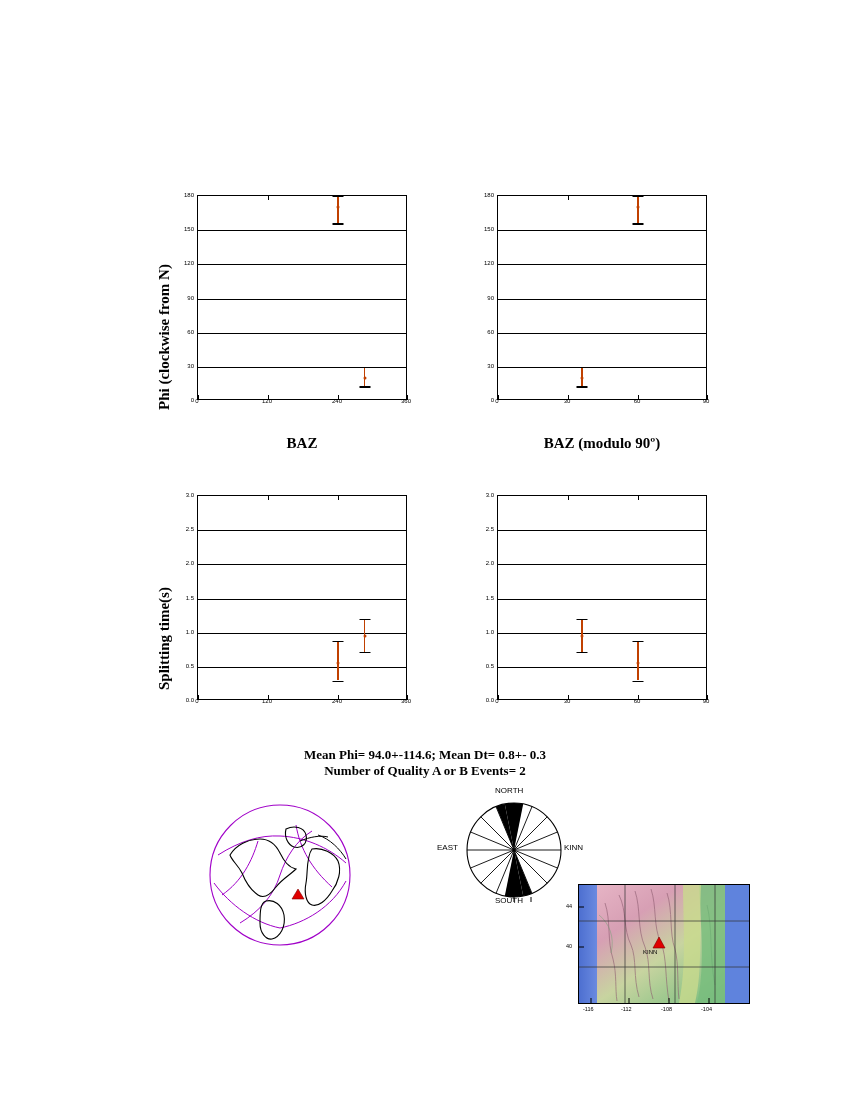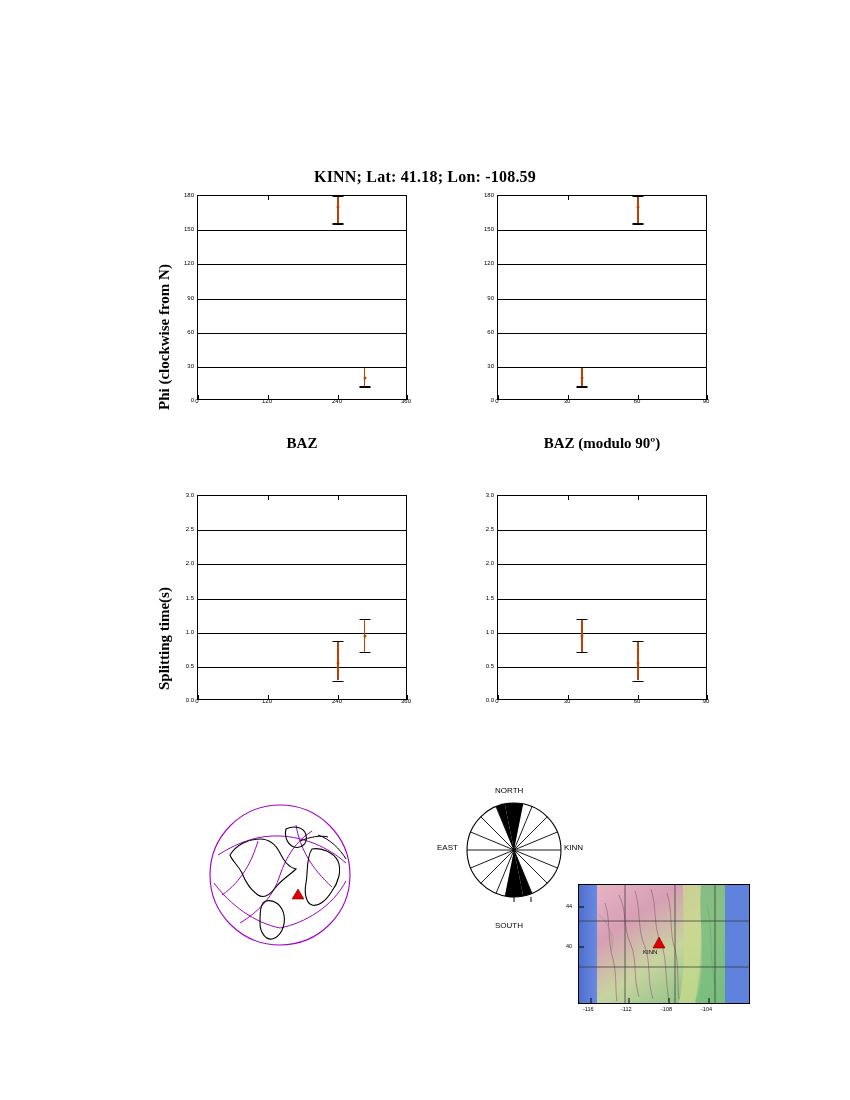--- a/index.html
+++ b/index.html
@@ -168,21 +168,20 @@
     font-family: "Liberation Sans", sans-serif;
     color: #000;
     white-space: nowrap;
   }
 </style>
 </head>
 <body>
 
 <div class="page">
 
-  <div id="main-title">KINN; Lat:  41.18;  Lon: -108.59</div>
 
   <div class="vert-title" style="left:156px; top:410px;">Phi (clockwise from N)</div>
   <div class="vert-title" style="left:156px; top:690px;">Splitting time(s)</div>
 
   <div class="plot" id="plot-phi-baz" style="left:197px; top:195px; width:210px; height:205px;">
 
     <div class="gridline" style="top:34.17px"></div>
     <div class="gridline" style="top:68.33px"></div>
     <div class="gridline" style="top:102.5px"></div>
     <div class="gridline" style="top:136.67px"></div>
@@ -320,20 +319,22 @@
   <div class="xlab" style="left:637px; top:698px;">60</div>
   <div class="xlab" style="left:706px; top:698px;">90</div>
   <div class="ylab" style="left:475px; top:700px; width:19px;">0.0</div>
   <div class="ylab" style="left:475px; top:665.8px; width:19px;">0.5</div>
   <div class="ylab" style="left:475px; top:631.7px; width:19px;">1.0</div>
   <div class="ylab" style="left:475px; top:597.5px; width:19px;">1.5</div>
   <div class="ylab" style="left:475px; top:563.3px; width:19px;">2.0</div>
   <div class="ylab" style="left:475px; top:529.2px; width:19px;">2.5</div>
   <div class="ylab" style="left:475px; top:495px; width:19px;">3.0</div>
 
+  <div class="summary" style="top:747px;">Mean Phi= 94.0+-114.6; Mean Dt=  0.8+-  0.3</div>
+  <div class="summary" style="top:763px;">Number of Quality A or B Events=  2</div>
 
   <div id="globe-panel">
     <svg width="165" height="175" viewBox="0 0 165 175">
 
       <circle cx="80" cy="80" r="70" fill="none" stroke="#a000c8" stroke-width="1.1"></circle>
 
       <path d="M14 88 C 30 110, 55 128, 80 133 C 105 128, 132 112, 146 86" fill="none" stroke="#a000c8" stroke-width="1"></path>
       <path d="M18 60 C 40 46, 60 40, 80 41 C 104 42, 128 52, 146 68" fill="none" stroke="#a000c8" stroke-width="1"></path>
       <path d="M22 100 C 42 86, 52 66, 58 46" fill="none" stroke="#a000c8" stroke-width="1"></path>
       <path d="M96 30 C 100 54, 112 74, 132 92" fill="none" stroke="#a000c8" stroke-width="1"></path>
@@ -387,21 +388,21 @@
         <path d="M0,0 L-9.2,-46.1 A47,47 0 0,1 9.2,-46.1 Z" fill="#000"></path>
         <path d="M0,0 L9.2,46.1 A47,47 0 0,1 -9.2,46.1 Z" fill="#000"></path>
         <path d="M0,0 L-17.9,-43.5 A47,47 0 0,1 -9.2,-46.1 Z" fill="#000"></path>
         <path d="M0,0 L17.9,43.5 A47,47 0 0,1 9.2,46.1 Z" fill="#000"></path>
       </g>
 
       <line x1="75" y1="109" x2="75" y2="114" stroke="#000" stroke-width="1"></line>
       <line x1="92" y1="109" x2="92" y2="114" stroke="#000" stroke-width="1"></line>
     </svg>
     <div class="rose-label" style="left:56px; top:-2px;">NORTH</div>
-    <div class="rose-label" style="left:56px; top:108px;margin-top:25px;">SOUTH</div>
+    <div class="rose-label" style="left:56px; top:108px;">SOUTH</div>
     <div class="rose-label" style="left:125px; top:55px;">KINN</div>
     <div class="rose-label" style="left:-2px; top:55px;">EAST</div>
   </div>
 
   <div id="map-panel">
     <svg width="170" height="118" viewBox="0 0 170 118" style="position:absolute; left:0; top:0;">
       <defs>
         <linearGradient id="oceanGrad" x1="0" y1="0" x2="1" y2="0">
           <stop offset="0%" stop-color="#4d6fd0"></stop>
           <stop offset="100%" stop-color="#6a8ae0"></stop>

